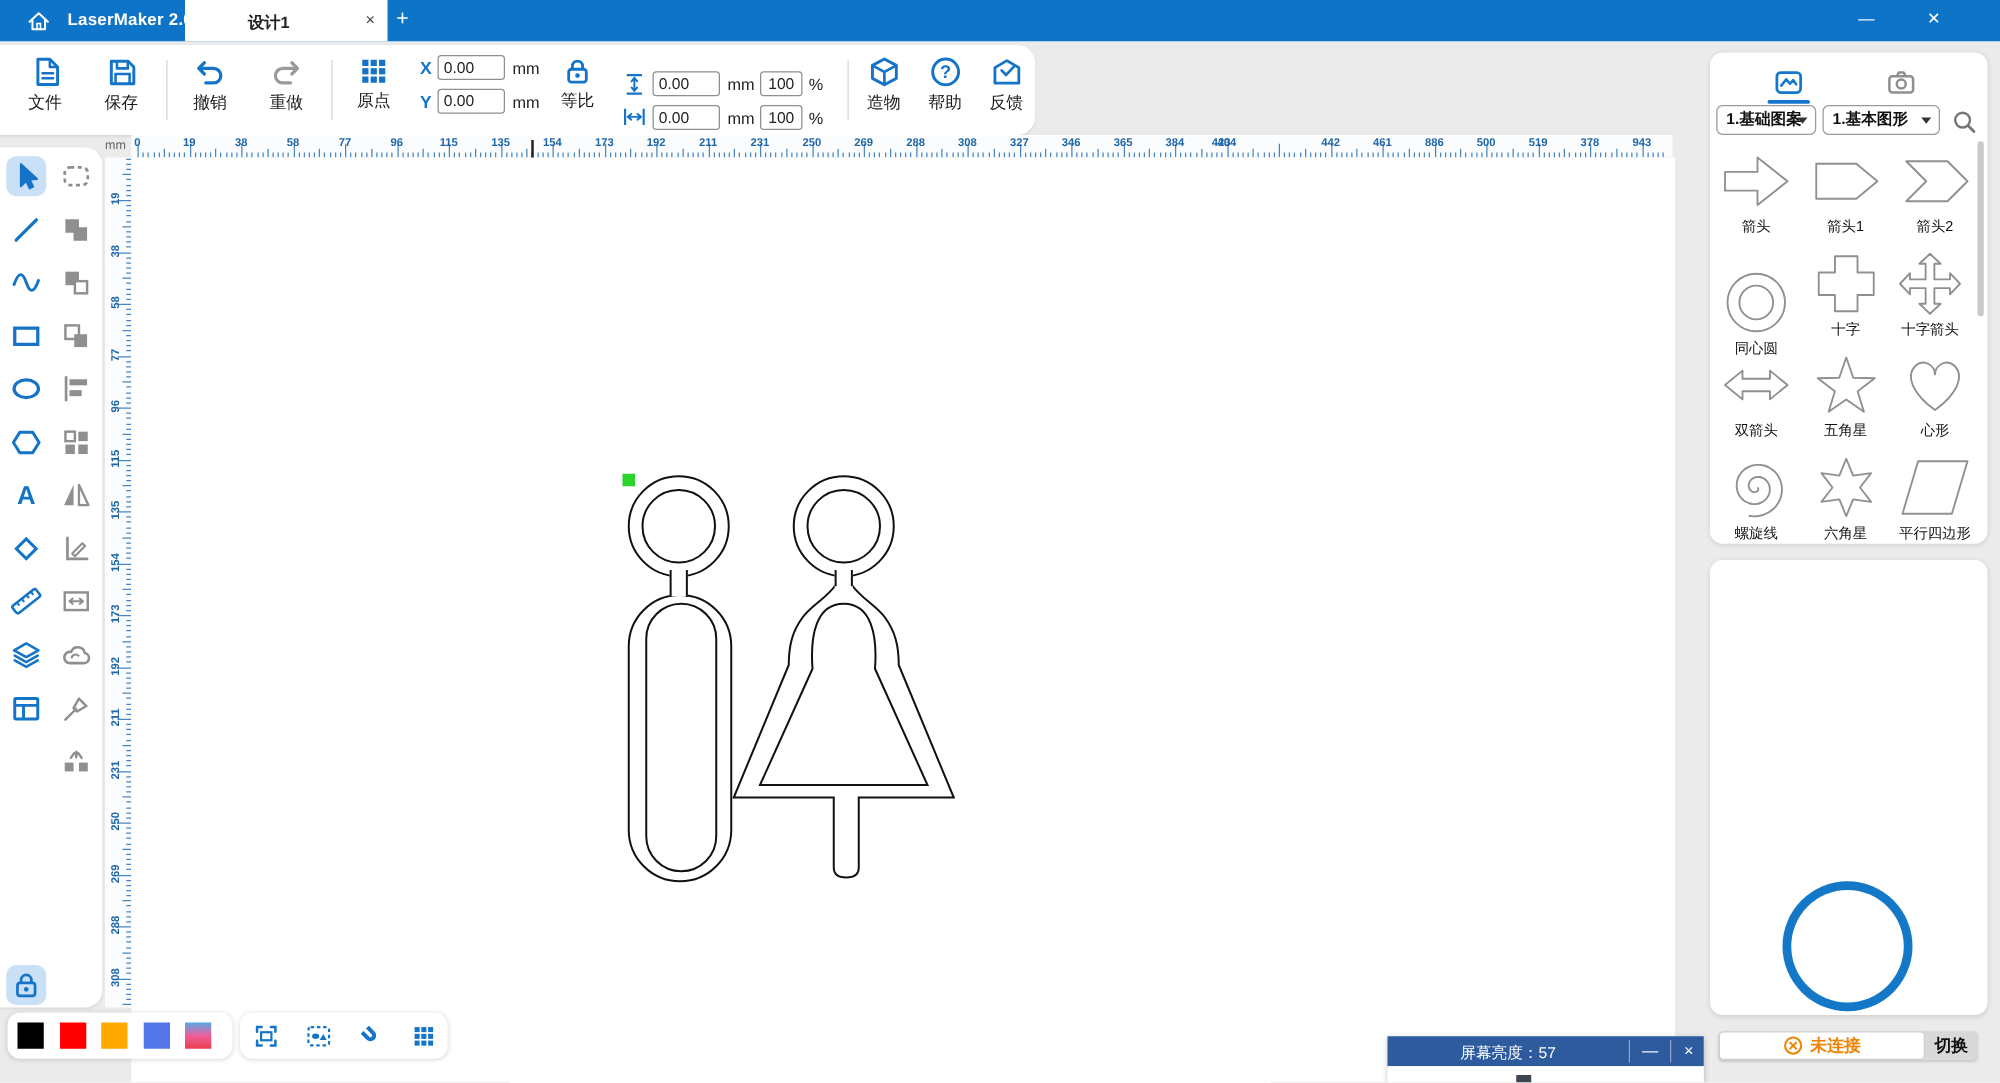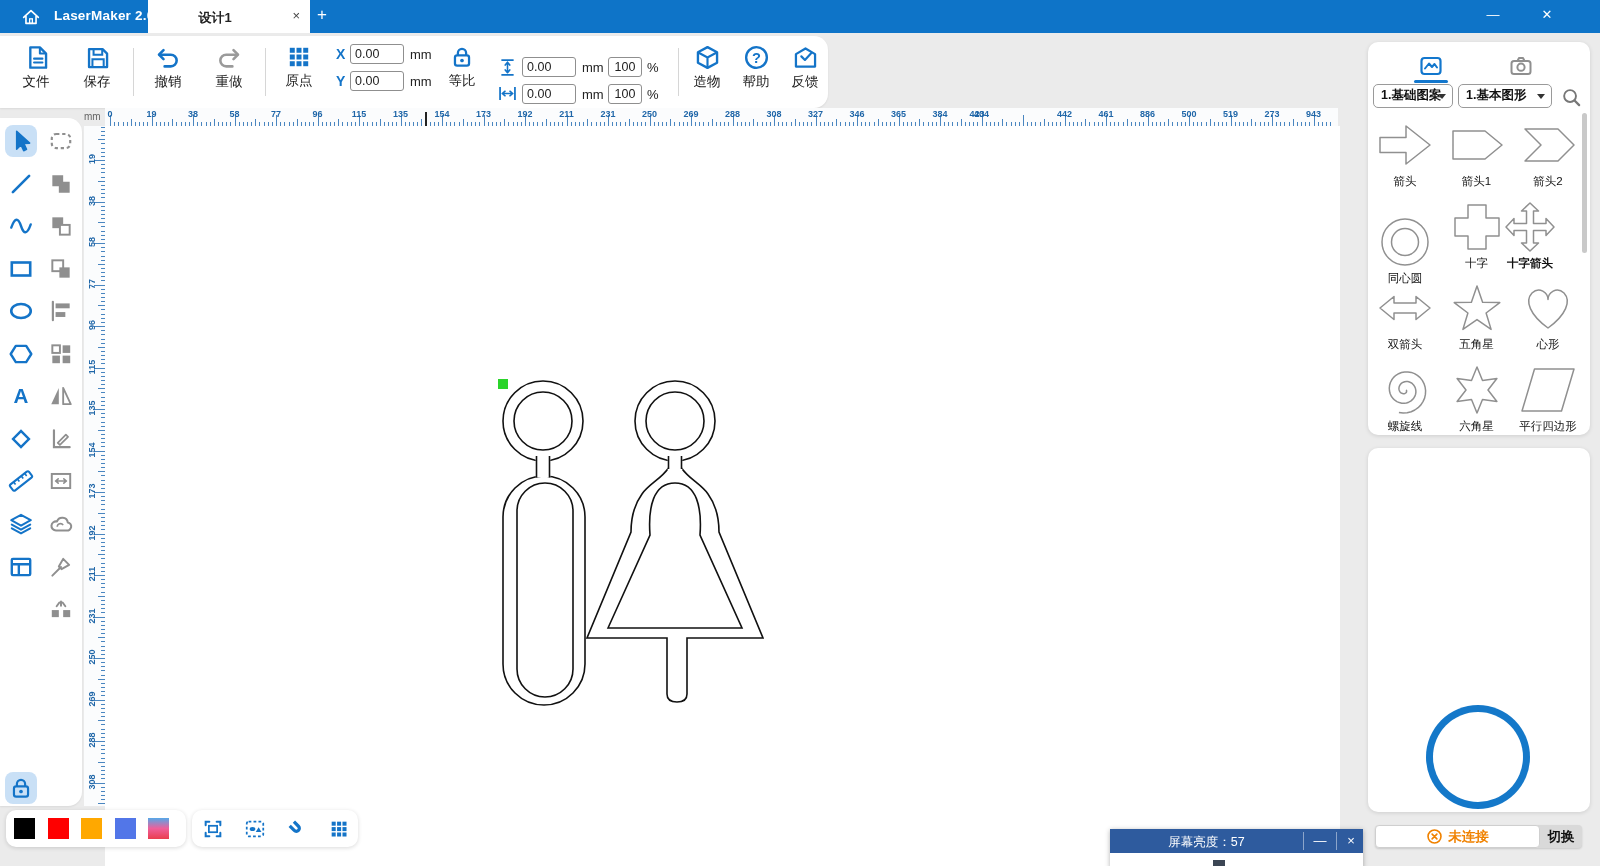--- a/index.html
+++ b/index.html
@@ -658,21 +658,21 @@
       <div class="rlabel" style="left:740px;top:1px">346</div>
       <div class="rlabel" style="left:781.5px;top:1px">365</div>
       <div class="rlabel" style="left:823px;top:1px">384</div>
       <div class="rlabel" style="left:864.5px;top:1px">404</div>
       <div class="rlabel" style="left:860px;top:1px">423</div>
       <div class="rlabel" style="left:947.5px;top:1px">442</div>
       <div class="rlabel" style="left:989px;top:1px">461</div>
       <div class="rlabel" style="left:1030.5px;top:1px">886</div>
       <div class="rlabel" style="left:1072px;top:1px">500</div>
       <div class="rlabel" style="left:1113.5px;top:1px">519</div>
-      <div class="rlabel" style="left:1155px;top:1px">273</div>
+      <div class="rlabel" style="left:1155px;top:1px">378</div>
       <div class="rlabel" style="left:1196.5px;top:1px">943</div>
     </div>
   <div id="vruler" class="abs">
       <div class="tick" style="top:0.8px;right:0;height:1px;width:4px"></div>
       <div class="tick" style="top:5.0px;right:0;height:1px;width:4px"></div>
       <div class="tick" style="top:9.1px;right:0;height:1px;width:4px"></div>
       <div class="tick" style="top:13.3px;right:0;height:1px;width:7px"></div>
       <div class="tick" style="top:17.4px;right:0;height:1px;width:4px"></div>
       <div class="tick" style="top:21.6px;right:0;height:1px;width:4px"></div>
       <div class="tick" style="top:25.7px;right:0;height:1px;width:4px"></div>
@@ -967,21 +967,21 @@
           <span class="sname">同心圆</span>
         </div>
         <div class="shape-cell" style="left: 75.5px; top: 158.5px;">
           <svg width="56" height="52" viewBox="0 0 56 52">
             <g fill="none" stroke="#909090" stroke-width="1.5" stroke-linejoin="round">
               <path d="M19 4 H37 V17 H50 V35 H37 V48 H19 V35 H6 V17 H19 Z"></path>
             </g>
           </svg>
           <span class="sname">十字</span>
         </div>
-        <div class="shape-cell" style="left: 129px; top: 158.5px; font-weight: bold;">
+        <div class="shape-cell" style="left: 143px; top: 158.5px;">
           <svg width="56" height="52" viewBox="0 0 56 52">
             <g fill="none" stroke="#909090" stroke-width="1.5" stroke-linejoin="round">
               <path d="M28 2 L36.5 10 H31.5 V22.5 H44 V17.5 L52 26 L44 34.5 V29.5 H31.5 V42 H36.5 L28 50 L19.5 42 H24.5 V29.5 H12 V34.5 L4 26 L12 17.5 V22.5 H24.5 V10 H19.5 Z"></path>
             </g>
           </svg>
           <span class="sname">十字箭头</span>
         </div>
         <div class="shape-cell" style="left: 4px; top: 240px;">
           <svg width="56" height="52" viewBox="0 0 56 52">
             <g fill="none" stroke="#909090" stroke-width="1.5" stroke-linejoin="round">

